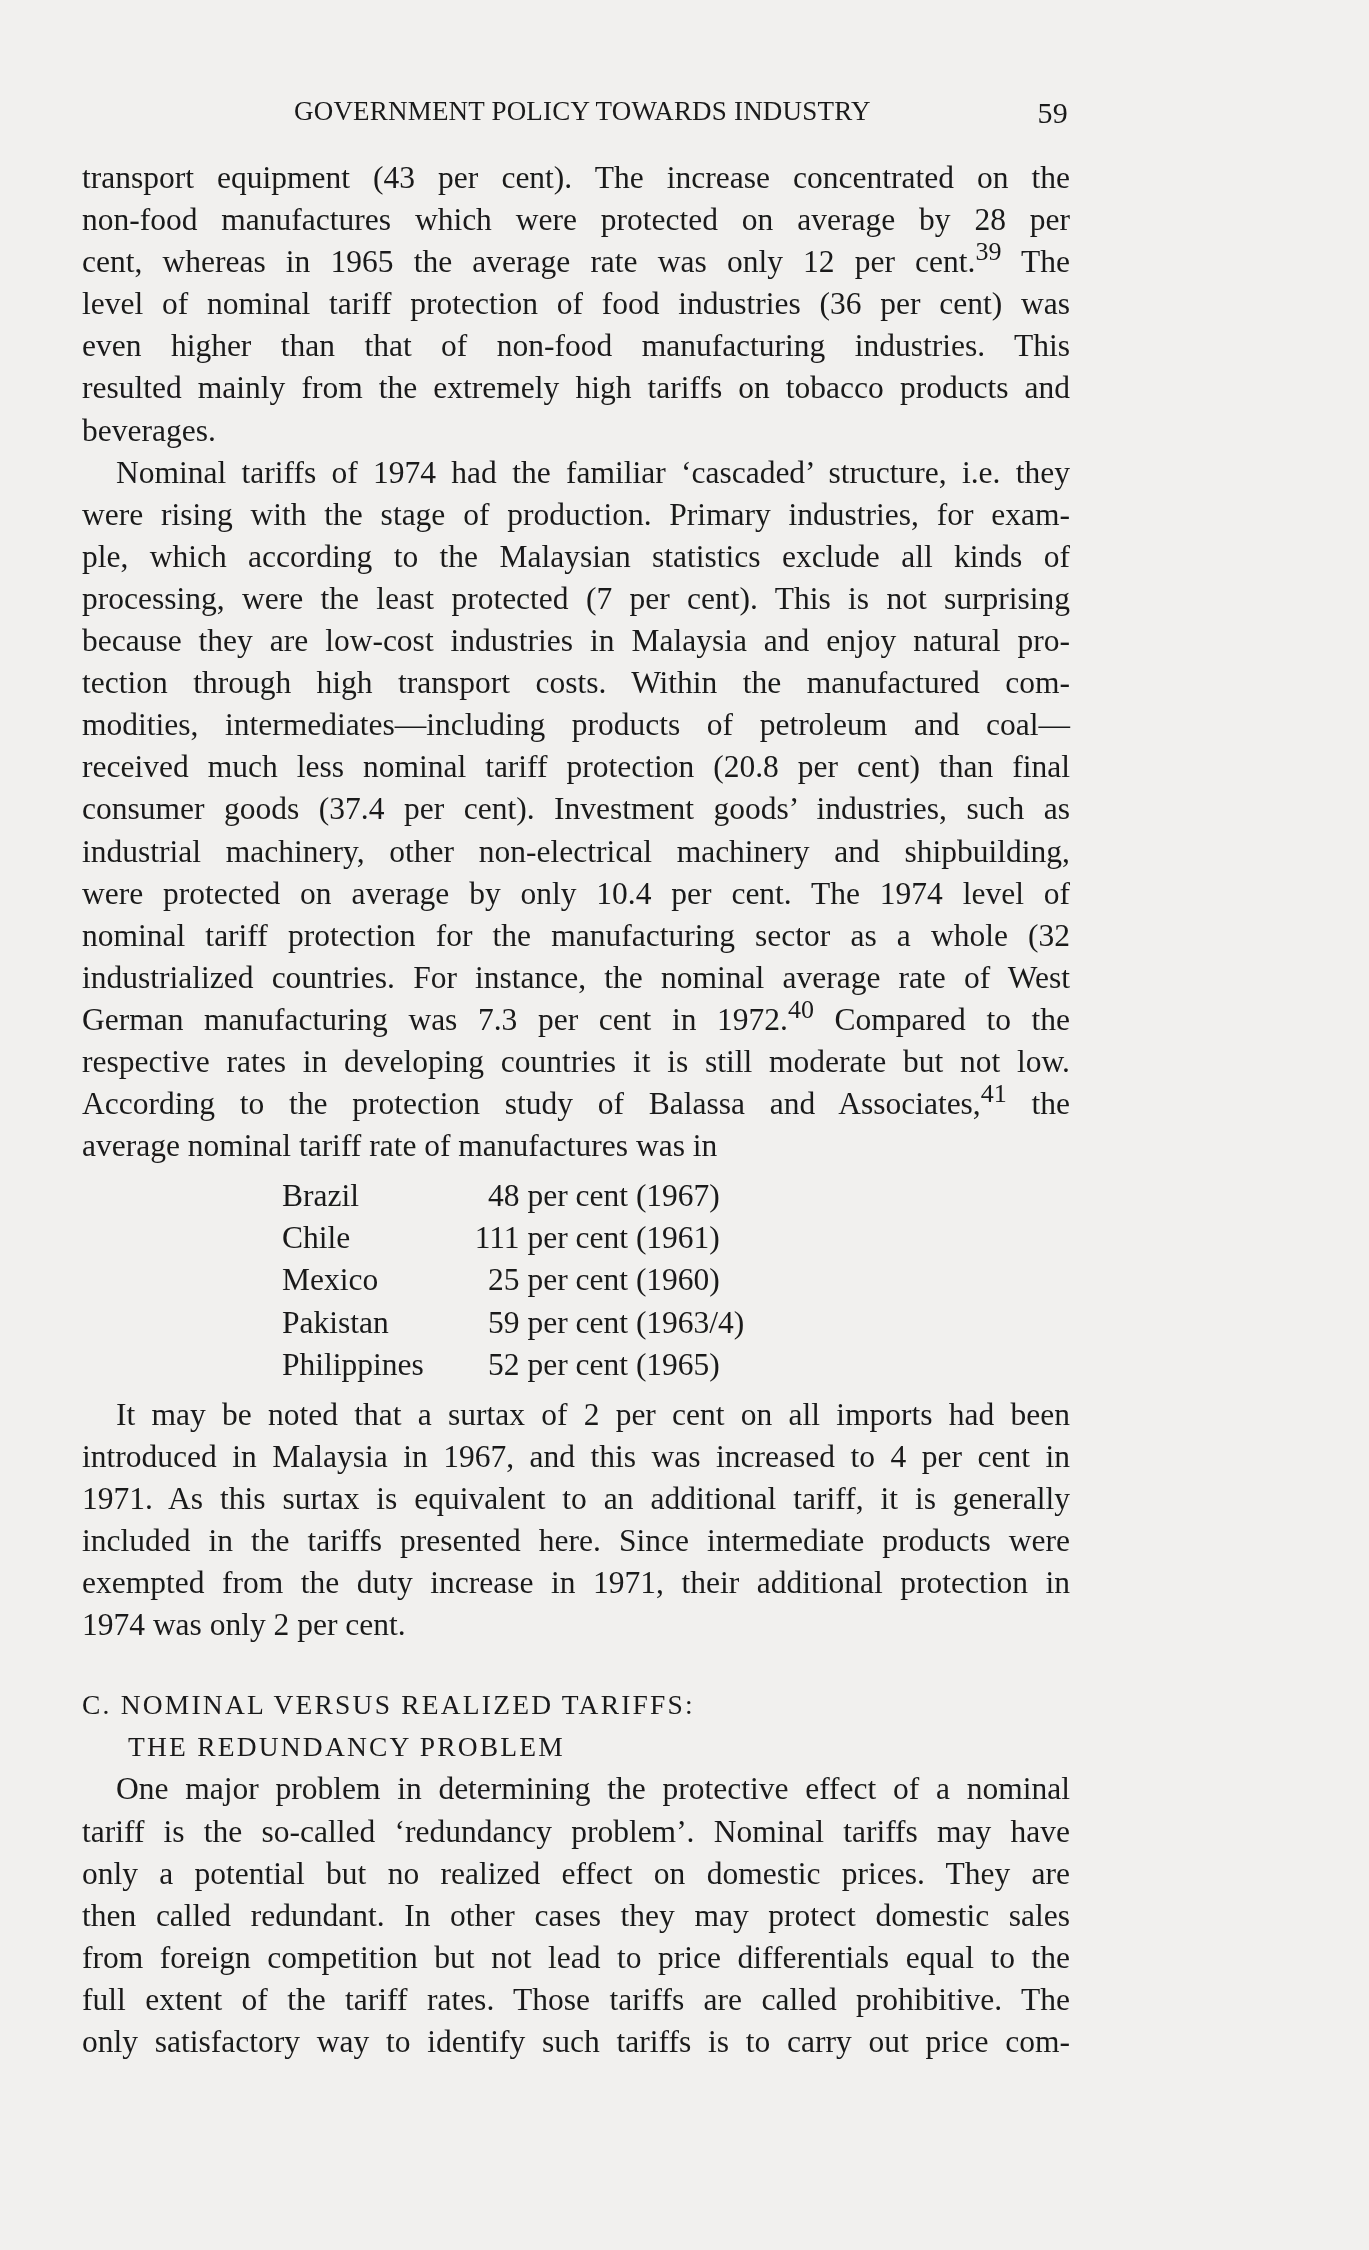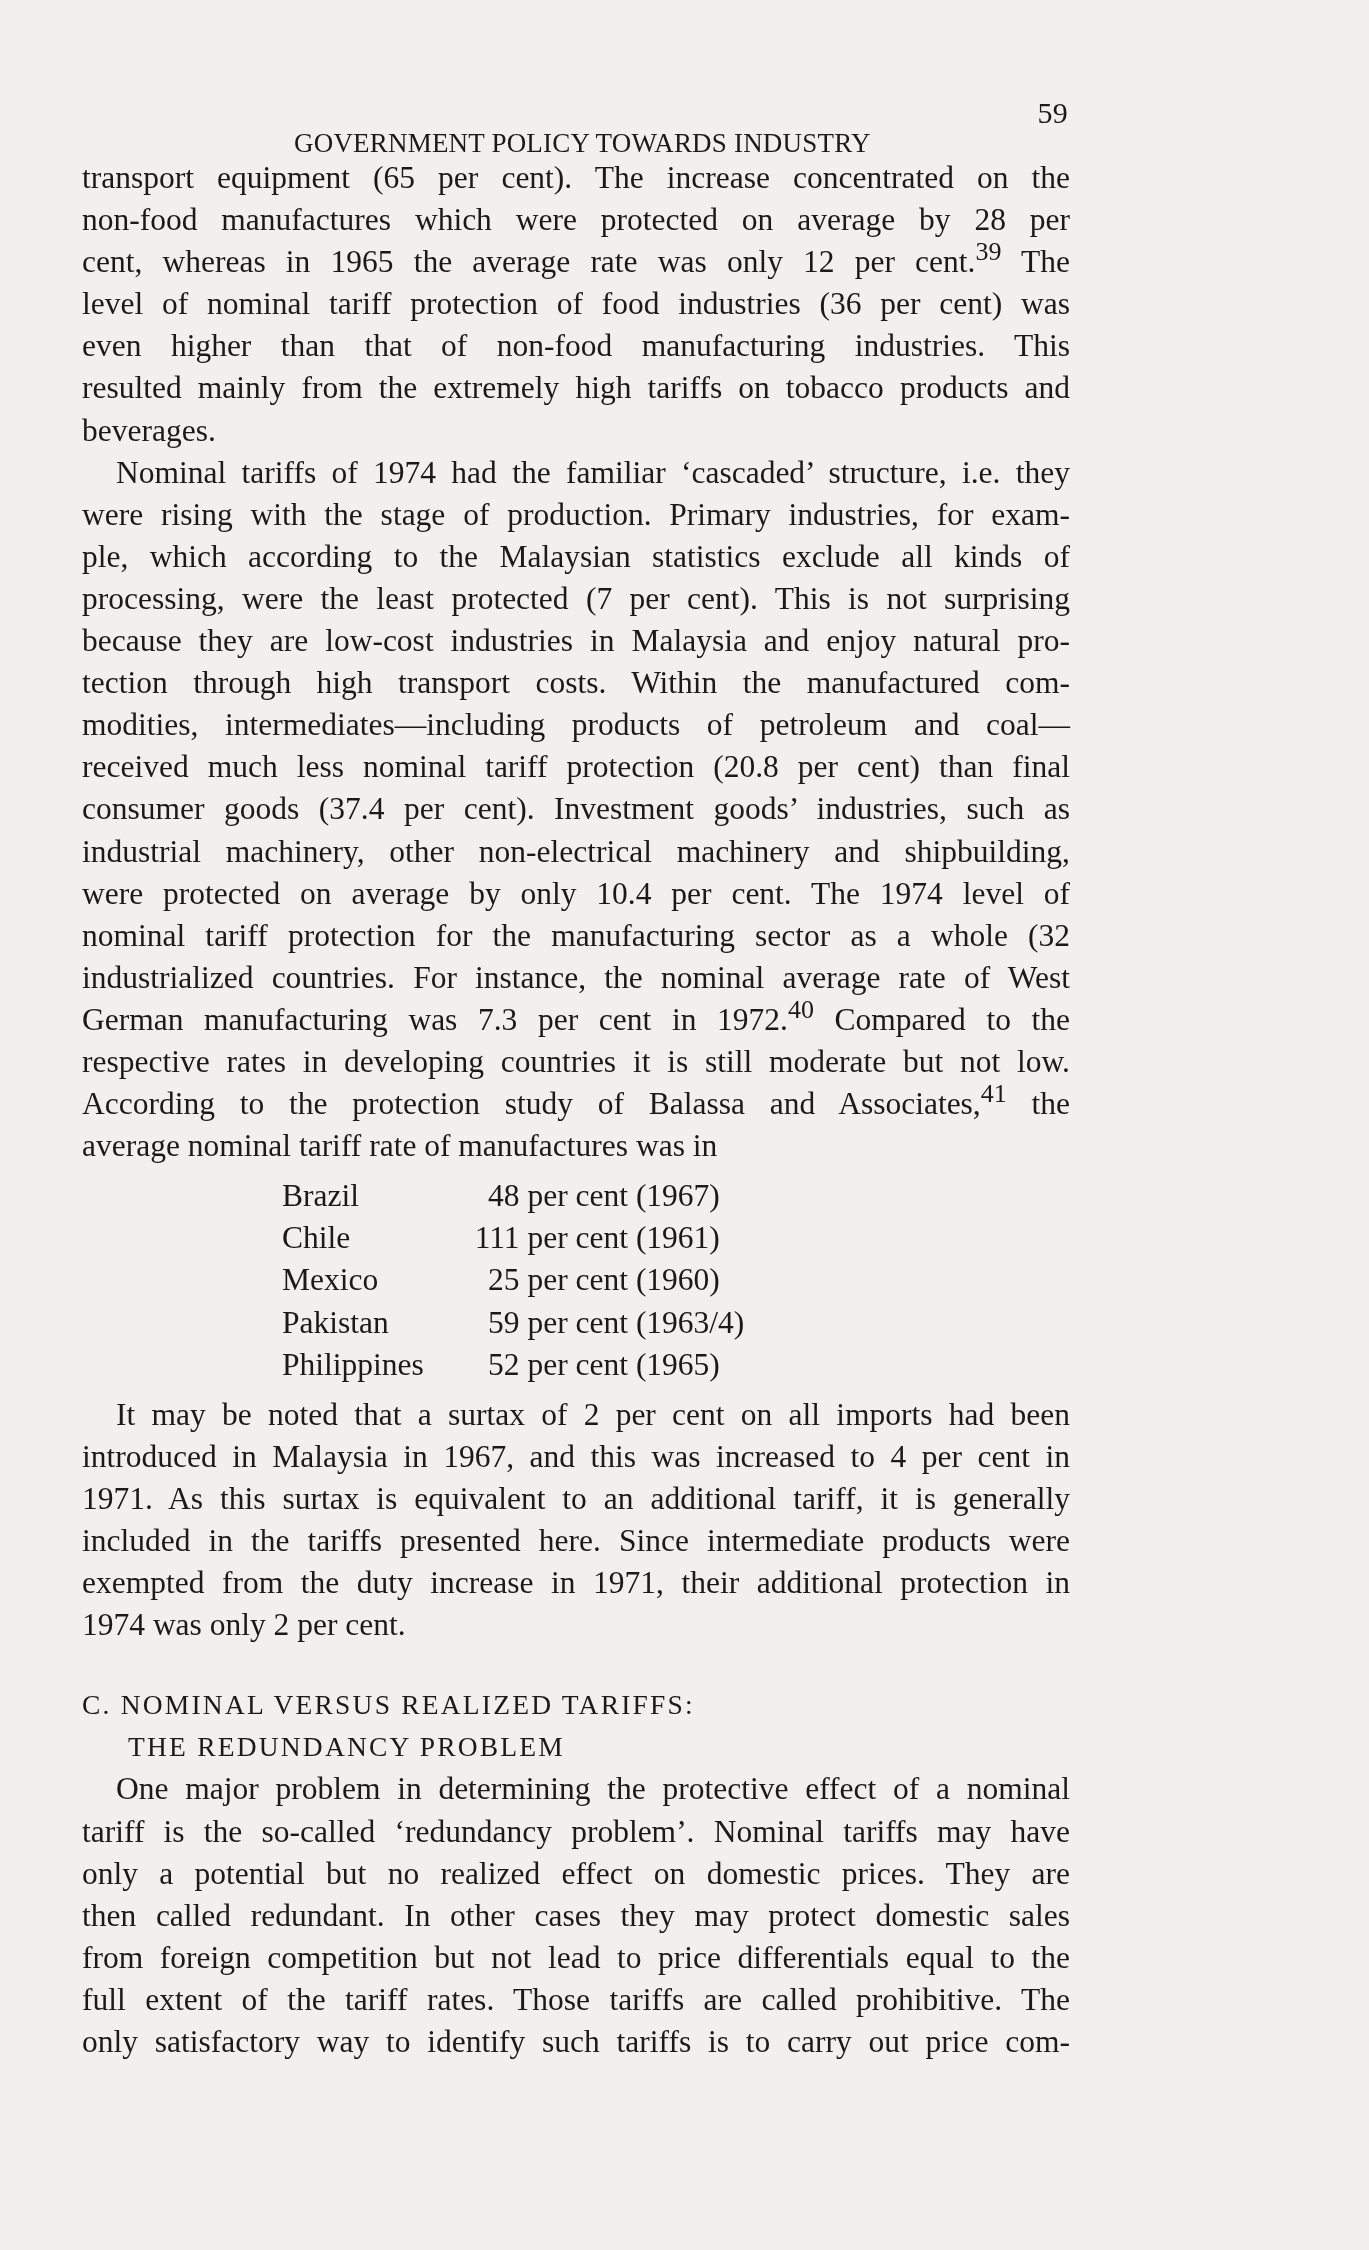--- a/index.html
+++ b/index.html
@@ -9,21 +9,21 @@
     position: relative;
     overflow: hidden;
     font-family: "Liberation Serif", "DejaVu Serif", serif;
     color: #1a1a1a;
   }
   .page { position: absolute; left: 82px; top: 0; width: 988px; }
   .running-head {
     position: absolute; top: 96px; left: 0; width: 988px; height: 40px;
     font-size: 27px; letter-spacing: 0.2px;
   }
-  .running-head .title { position: absolute; left: 212px; top: 0; margin-top: 32px; }
+  .running-head .title { position: absolute; left: 212px; top: 0; }
   .running-head .pageno { position: absolute; right: 2px; top: 0; font-size: 30px; }
   .body-text {
     position: absolute; top: 157px; left: 0; width: 988px;
     font-size: 31.5px; line-height: 42.1px;
   }
   .line { display: block; text-align: justify; text-align-last: justify; white-space: nowrap; height: 42.1px; }
   .line.last { text-align-last: left; }
   .indent { padding-left: 34px; font-family: Liberation Serif, serif; }
   sup { font-size: 26px; line-height: 0; vertical-align: 12px; }
   .tbl { display: block; position: relative; height: 42.1px; text-align: right; }
@@ -44,21 +44,21 @@
 <div class="page">
 
   <div class="running-head">
     <span class="title">GOVERNMENT POLICY TOWARDS INDUSTRY</span>
     <span class="pageno">59</span>
   </div>
 
   <div class="body-text">
 
     <div>
-      <span class="line">transport equipment (65 per cent). The increase concentrated on the</span>
+      <span class="line">transport equipment (43 per cent). The increase concentrated on the</span>
       <span class="line">non-food manufactures which were protected on average by 28 per</span>
       <span class="line"><span>cent, whereas in 1965 the average rate was only 12 per cent.</span><sup>39</sup><span> The</span></span>
       <span class="line">level of nominal tariff protection of food industries (36 per cent) was</span>
       <span class="line">even higher than that of non-food manufacturing industries. This</span>
       <span class="line">resulted mainly from the extremely high tariffs on tobacco products and</span>
       <span class="line last">beverages.</span>
     </div>
 
     <div>
       <span class="line indent">Nominal tariffs of 1974 had the familiar ‘cascaded’ structure, i.e. they</span>

